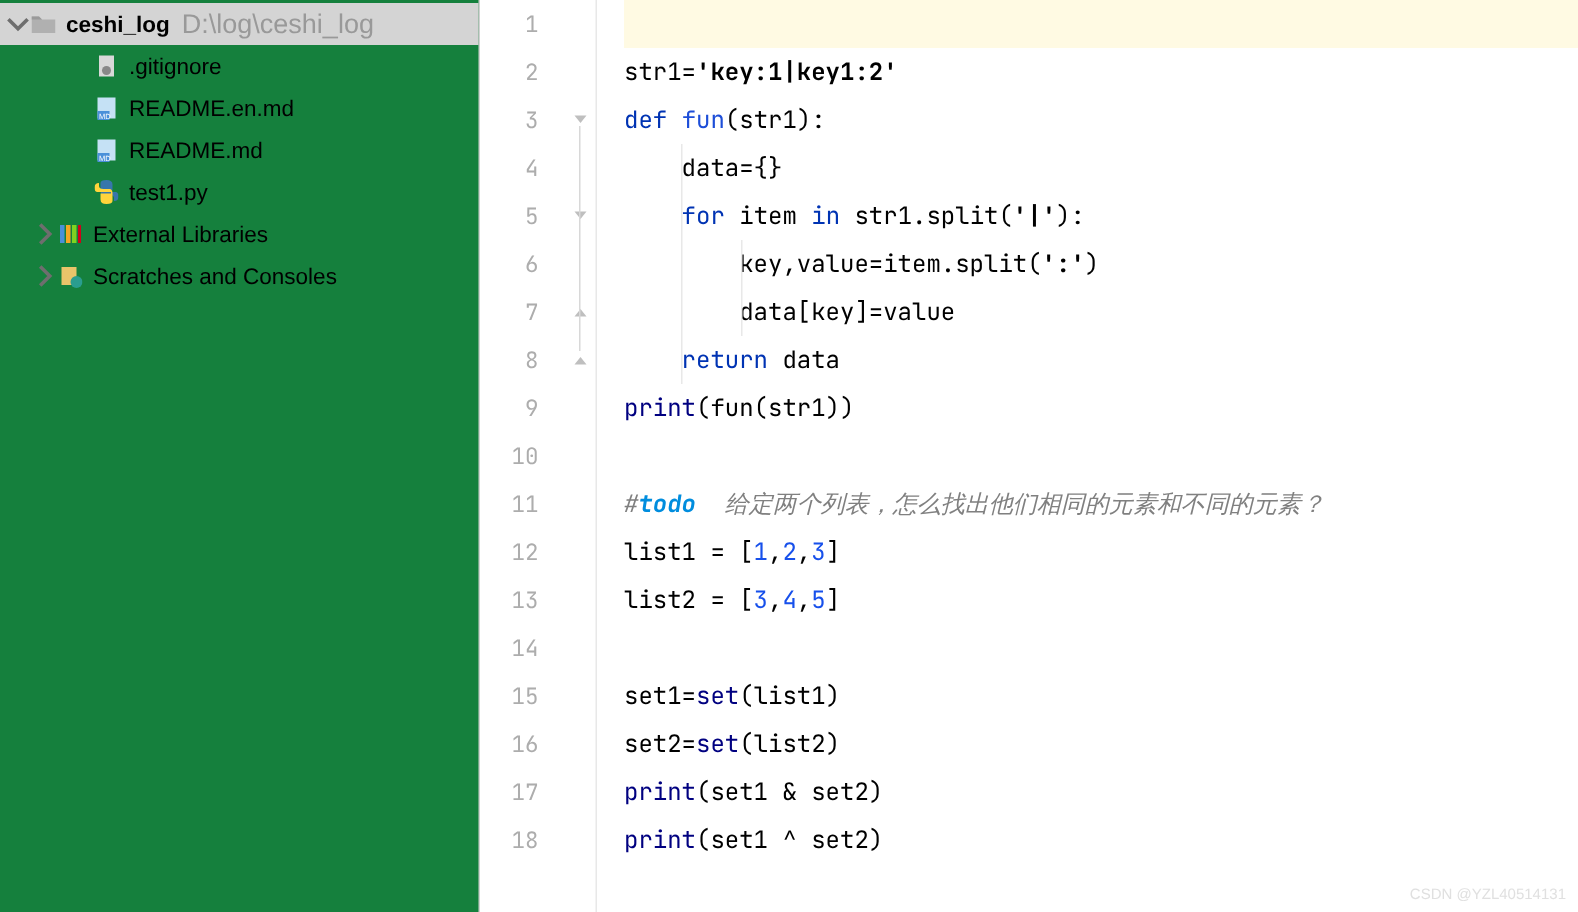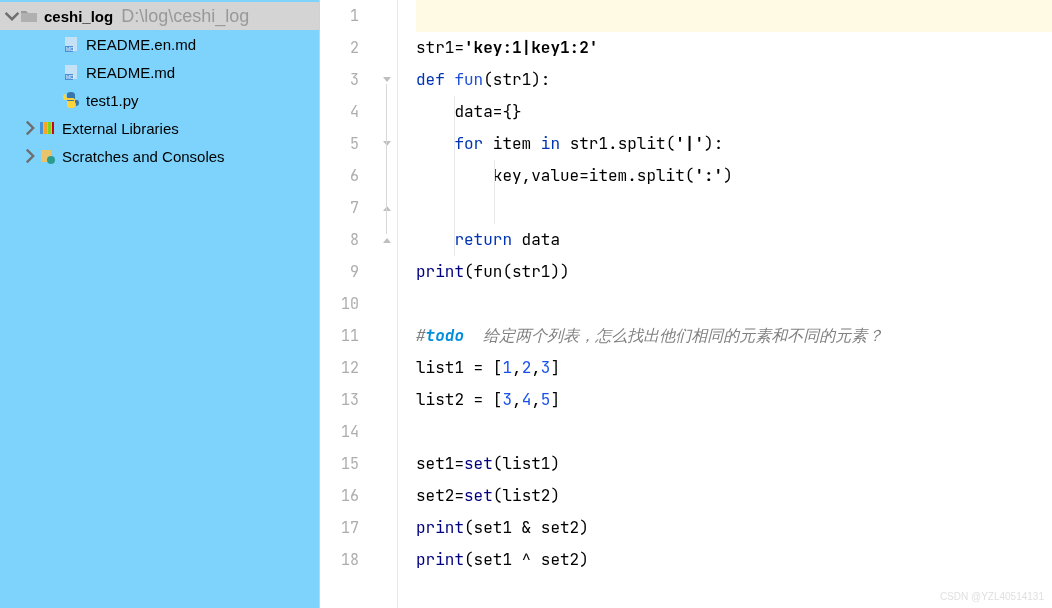--- a/index.html
+++ b/index.html
@@ -8,21 +8,21 @@
       font-size: 14px;
       background: #ffffff;
       color: #000000;
       display: flex;
       width: 1052px;
       height: 608px;
       overflow: hidden;
     }
     .sidebar {
       width: 320px;
-      background: #7dd3fc;
+      background: #15803d;
       border-right: 1px solid #d1d1d1;
       padding-top: 2px;
       flex-shrink: 0;
     }
     .tree-row {
       display: flex;
       align-items: center;
       height: 28px;
       font-size: 15px;
       padding-right: 8px;
@@ -148,20 +148,29 @@
         </svg>
     </span>
     <span class="icon icon-folder">
       <svg viewBox="0 0 16 14">
           <path d="M0 2 L5 2 L7 4 L16 4 L16 13 L0 13 Z" fill="#b0b0b0"></path>
           <path d="M0 2 L5 2 L7 4 L0 4 Z" fill="#9a9a9a"></path>
         </svg>
     </span>
     <span class="tree-label bold">ceshi_log</span>
     <span class="tree-path">D:\log\ceshi_log</span>
+  </div>
+  <div class="tree-row tree-indent-2">
+    <span class="icon icon-file-gray">
+      <svg viewBox="0 0 16 16">
+          <rect x="3" y="1" width="10" height="14" fill="#d8d8d8"></rect>
+          <circle cx="8" cy="11" r="3" fill="#888"></circle>
+        </svg>
+    </span>
+    <span class="tree-label">.gitignore</span>
   </div>
   <div class="tree-row tree-indent-2">
     <span class="icon icon-md">
       <svg viewBox="0 0 16 16">
           <rect x="2" y="1" width="12" height="14" fill="#c5e1f5"></rect>
           <rect x="2" y="10" width="8" height="6" fill="#4a90d9"></rect>
           <text x="3" y="15" font-size="5" fill="#fff" font-family="Arial">MD</text>
         </svg>
     </span>
     <span class="tree-label">README.en.md</span>
@@ -261,21 +270,21 @@
       </div>
       <div class="fold-line-v" style="top: 84px; height: 150px;"></div>
     </div>
   <div class="code" id="code">
       <div class="code-line current"></div>
       <div class="code-line"><span class="t-plain">str1=</span><span class="t-str">'key:1|key1:2'</span></div>
       <div class="code-line"><span class="t-kw">def</span><span class="t-plain"> </span><span class="t-fn">fun</span><span class="t-plain">(str1):</span></div>
       <div class="code-line"><div class="indent-guide" style="left: 38px;"></div><span class="t-plain">    data={}</span></div>
       <div class="code-line"><div class="indent-guide" style="left: 38px;"></div><span class="t-plain">    </span><span class="t-kw">for</span><span class="t-plain"> item </span><span class="t-kw">in</span><span class="t-plain"> str1.split(</span><span class="t-str">'|'</span><span class="t-plain">):</span></div>
       <div class="code-line"><div class="indent-guide" style="left: 38px;"></div><div class="indent-guide" style="left: 78px;"></div><span class="t-plain">        key,value=item.split(</span><span class="t-str">':'</span><span class="t-plain">)</span></div>
-      <div class="code-line"><div class="indent-guide" style="left: 38px;"></div><div class="indent-guide" style="left: 78px;"></div></div>
+      <div class="code-line"><div class="indent-guide" style="left: 38px;"></div><div class="indent-guide" style="left: 78px;"></div><span class="t-plain">        data[key]=value</span></div>
       <div class="code-line"><div class="indent-guide" style="left: 38px;"></div><span class="t-plain">    </span><span class="t-kw">return</span><span class="t-plain"> data</span></div>
       <div class="code-line"><span class="t-builtin">print</span><span class="t-plain">(fun(str1))</span></div>
       <div class="code-line"></div>
       <div class="code-line"><span class="t-comment">#</span><span class="t-todo">todo</span><span class="t-todo-text">  给定两个列表，怎么找出他们相同的元素和不同的元素？</span></div>
       <div class="code-line"><span class="t-plain">list1 = [</span><span class="t-num">1</span><span class="t-plain">,</span><span class="t-num">2</span><span class="t-plain">,</span><span class="t-num">3</span><span class="t-plain">]</span></div>
       <div class="code-line"><span class="t-plain">list2 = [</span><span class="t-num">3</span><span class="t-plain">,</span><span class="t-num">4</span><span class="t-plain">,</span><span class="t-num">5</span><span class="t-plain">]</span></div>
       <div class="code-line"></div>
       <div class="code-line"><span class="t-plain">set1=</span><span class="t-builtin">set</span><span class="t-plain">(list1)</span></div>
       <div class="code-line"><span class="t-plain">set2=</span><span class="t-builtin">set</span><span class="t-plain">(list2)</span></div>
       <div class="code-line"><span class="t-builtin">print</span><span class="t-plain">(set1 &amp; set2)</span></div>

